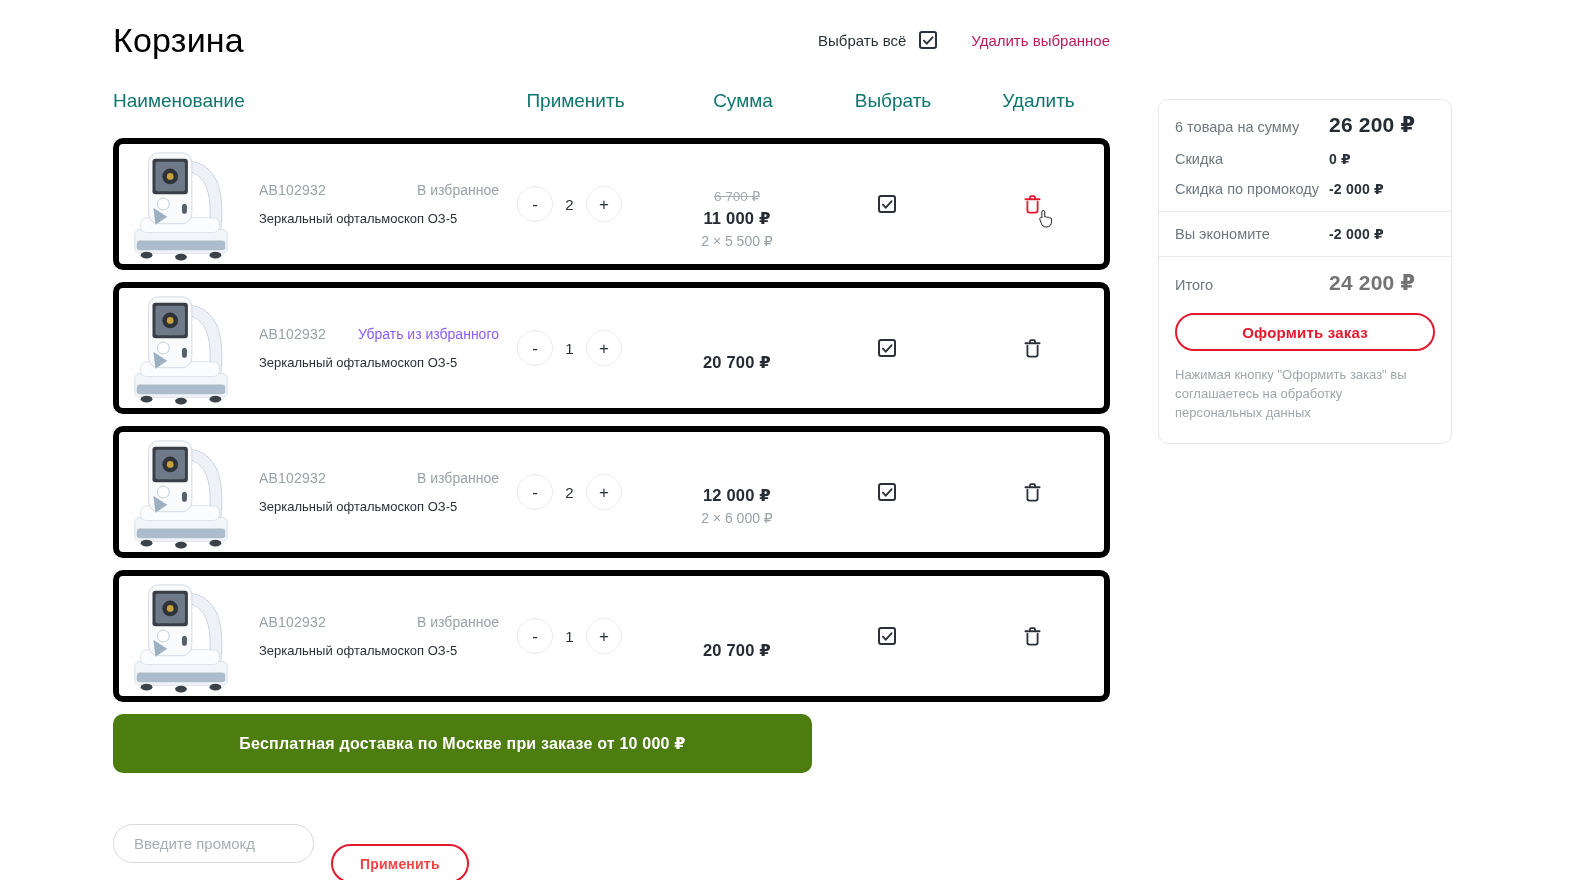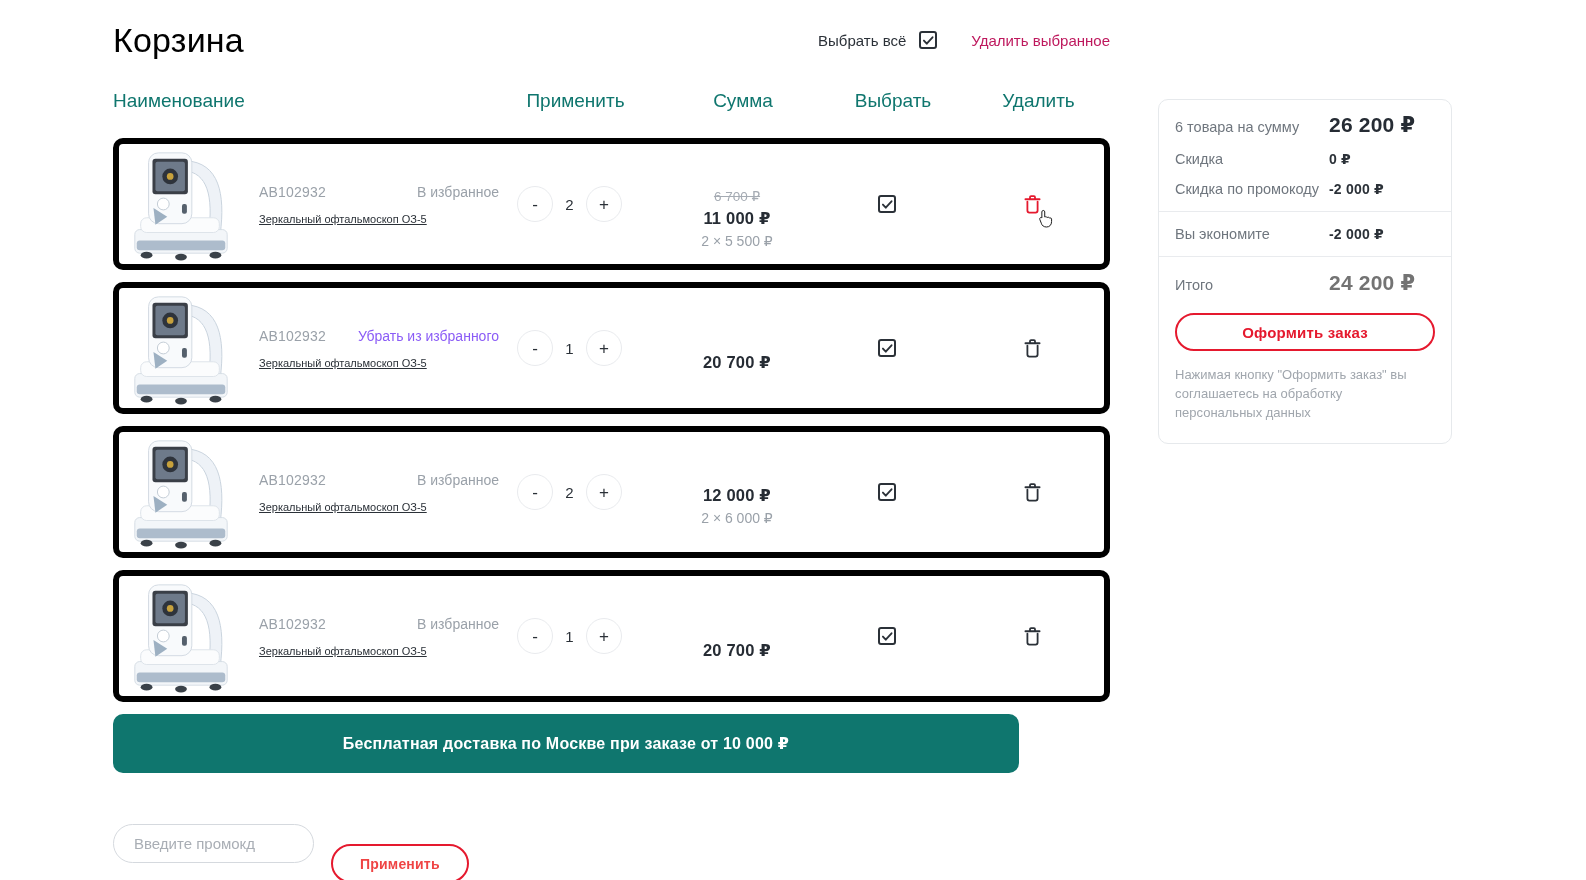--- a/index.html
+++ b/index.html
@@ -69,21 +69,21 @@
   .product-img { width: 110px; height: 118px; flex: 0 0 110px; }
   .product-img svg { width: 100%; height: 100%; display: block; }
   .info {
     margin-left: 23px; width: 240px;
     display: flex; flex-direction: column; gap: 13px;
   }
   .info-top { display: flex; align-items: baseline; justify-content: space-between; }
   .article { font-size: 14px; color: #9aa1a9; letter-spacing: .2px; }
   .favorite { font-size: 14px; color: #9aa1a9; cursor: pointer; background: none; border: none; font-family: inherit; padding: 0; }
   .favorite.active { color: #8b5cf6; }
-  .product-name { font-size: 11px; color: #2b3138; text-decoration: underline; }
+  .product-name { font-size: 13px; color: #2b3138; }
 
   .qty-cell { display: flex; align-items: center; justify-content: center; gap: 0; }
   .step-btn {
     width: 36px; height: 36px; border-radius: 50%;
     border: 1px solid #e9ebee; background: #fff; color: #2b3138;
     font-size: 17px; line-height: 1; cursor: pointer;
     display: inline-flex; align-items: center; justify-content: center;
     font-family: inherit;
   }
   .qty-val { width: 33px; text-align: center; font-size: 15px; color: #2b3138; }
@@ -103,22 +103,22 @@
   .delete-btn .cursor-icon { display: none; }
   .delete-btn.hovered { color: #e5192e; }
   .delete-btn.hovered .cursor-icon {
     display: block; position: absolute; right: -11px; bottom: -13px;
     width: 18px; height: 20px;
   }
 
   
   .banner {
     margin-top: 12px;
-    width: 906px; height: 59px;
-    background: #0f766e; border-radius: 10px;
+    width: 699px; height: 59px;
+    background: #4d7c0f; border-radius: 10px;
     display: flex; align-items: center; justify-content: center;
     color: #ffffff; font-size: 16px; font-weight: 600; letter-spacing: .2px;
   }
 
   
   .promo-row { margin-top: 31px; display: flex; align-items: center; gap: 17px; }
   .promo-input {
     width: 201px; height: 39px; border: 1px solid #d5d9de; border-radius: 20px;
     padding: 0 20px; font-size: 15px; font-family: inherit; color: #2b3138;
     outline: none;

